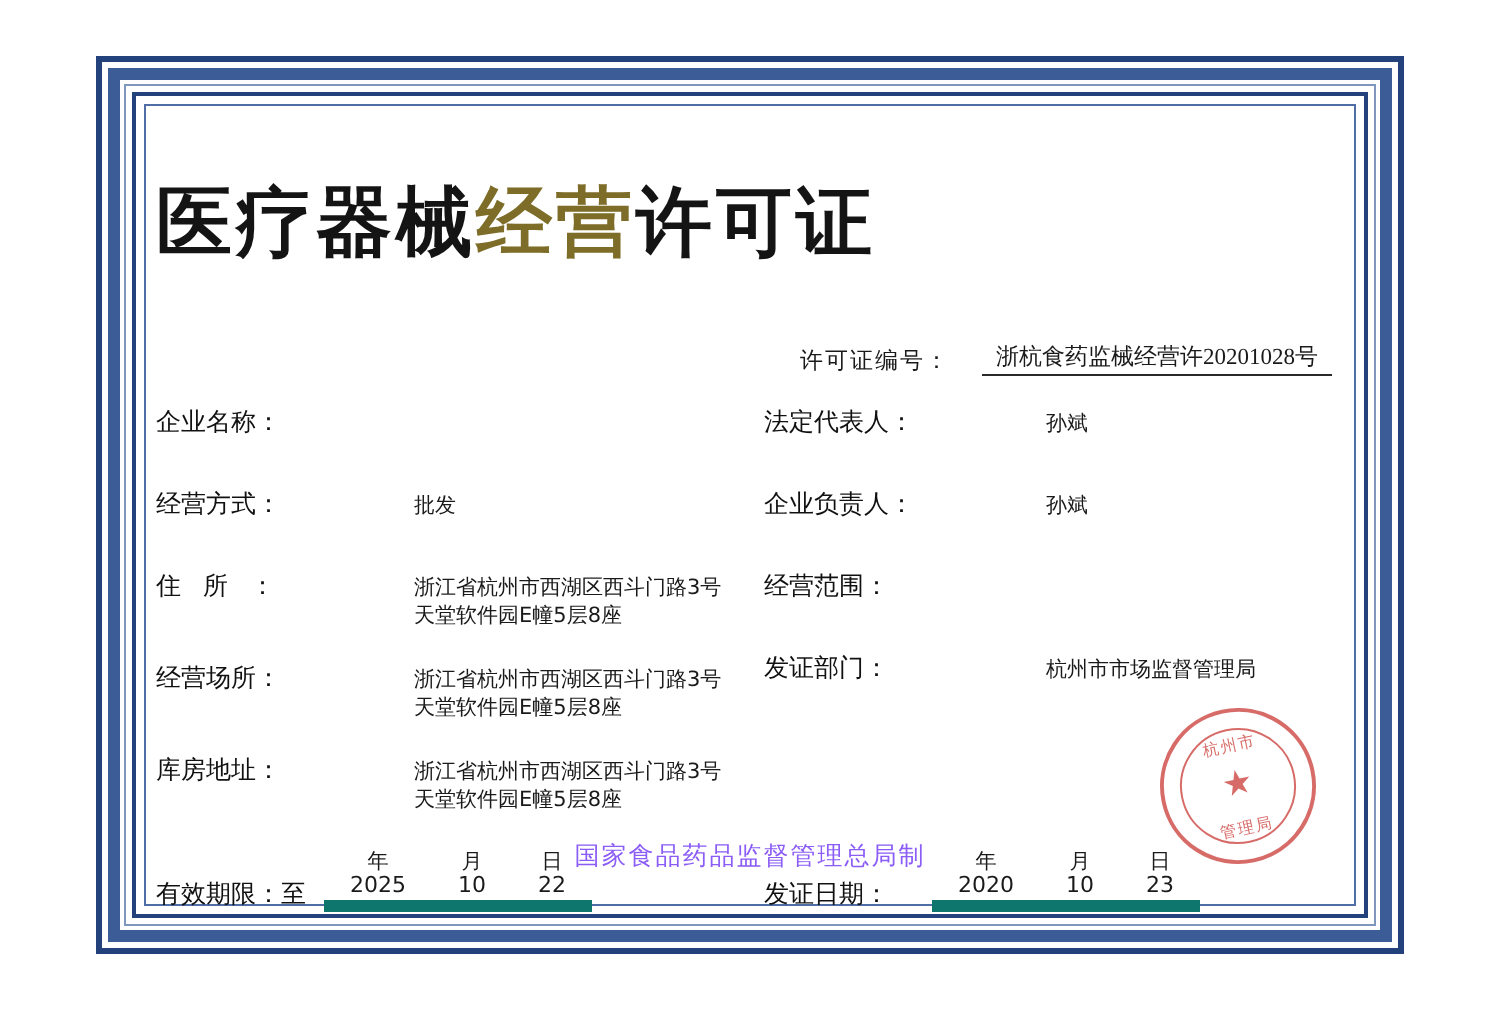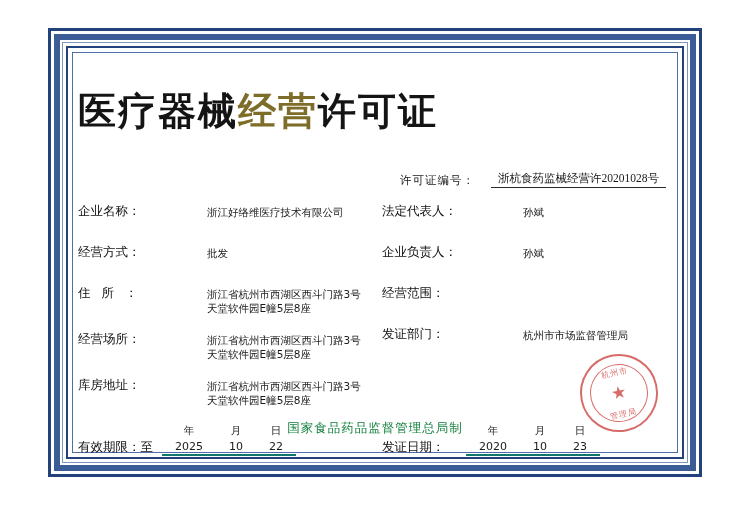--- a/index.html
+++ b/index.html
@@ -195,21 +195,21 @@
   .ymd-vals {
     display: flex;
     font-size: 11px;
     color: #1a1a1a;
     border-top: 0;
     height: 17px;
     align-items: flex-end;
   }
   .ymd-vals span {
     text-align: center;
-    border-bottom: 2px solid #0f766e;
+    border-bottom: 6px solid #0f766e;
     padding-bottom: 1px;
   }
 
   
   .seal {
     position: absolute;
     right: 14px;
     top: 296px;
     width: 74px;
     height: 74px;
@@ -259,21 +259,21 @@
   }
 
   
   .footer {
     position: absolute;
     left: 0;
     right: 0;
     bottom: 10px;
     text-align: center;
     font-size: 12.5px;
-    color: #15803d;
+    color: #8b5cf6;
     letter-spacing: 1px;
   }
 </style>
 </head>
 <body>
 
 <div class="certificate">
 
   <div class="border-outer"></div>
   <div class="border-mid"></div>
@@ -291,21 +291,20 @@
       <span class="license-no-label">许可证编号：</span>
       <span class="license-no-value">浙杭食药监械经营许20201028号</span>
     </div>
 
     <div class="fields">
 
       <div class="col-left">
 
         <div class="field">
           <div class="flabel">企业名称：</div>
-          <div class="fvalue name">浙江好络维医疗技术有限公司</div>
         </div>
 
         <div class="field">
           <div class="flabel">经营方式：</div>
           <div class="fvalue name">批发</div>
         </div>
 
         <div class="field">
           <div class="flabel spaced">住所：</div>
           <div class="fvalue name">浙江省杭州市西湖区西斗门路3号天堂软件园E幢5层8座</div>

